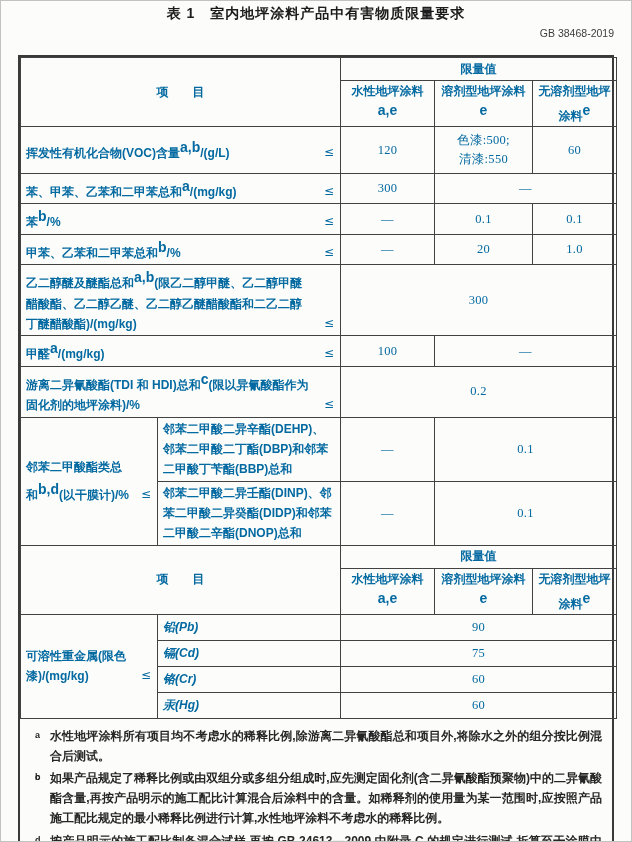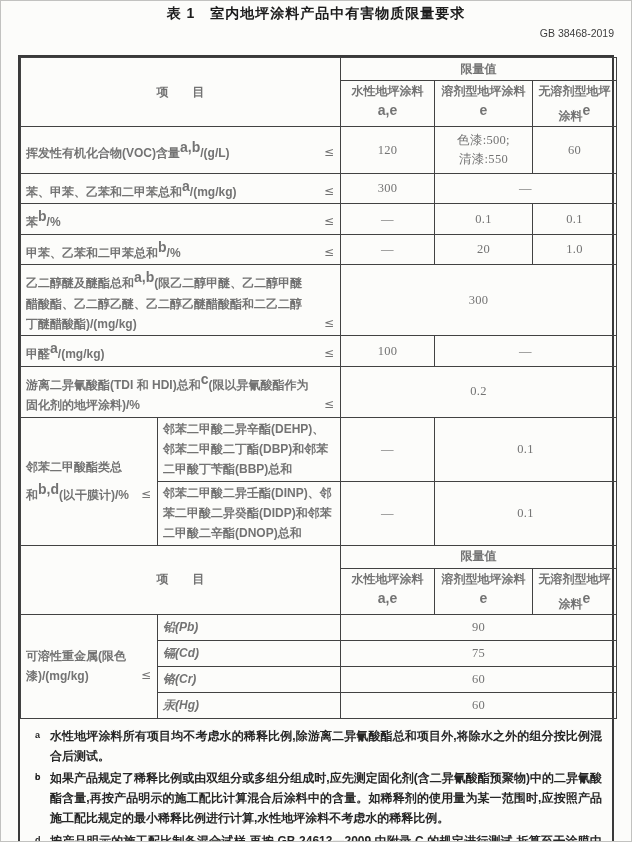--- a/index.html
+++ b/index.html
@@ -40,21 +40,21 @@
   }
   table{
     width:100%;
     border-collapse:collapse;
     table-layout:fixed;
   }
   td{
     border:1px solid #424242;
     font-size:12px;
     padding:1px 5px;
-    color:#737373;
+    color:#0369a1;
     font-weight:bold;
     vertical-align:middle;
     overflow:hidden;
     margin-left:7px;
   }
   sup{font-size:14px;font-weight:bold;}
   .hd{text-align:center;}
   .ctr{font-style:italic;}
   .val{
     text-align:center;

